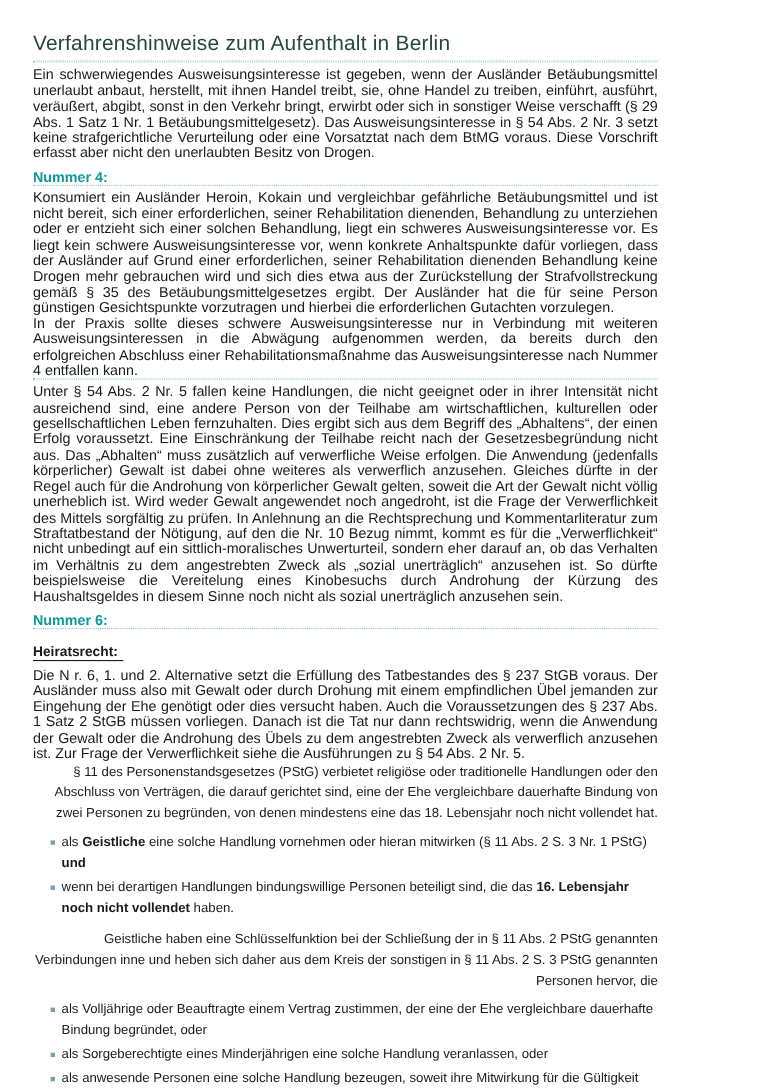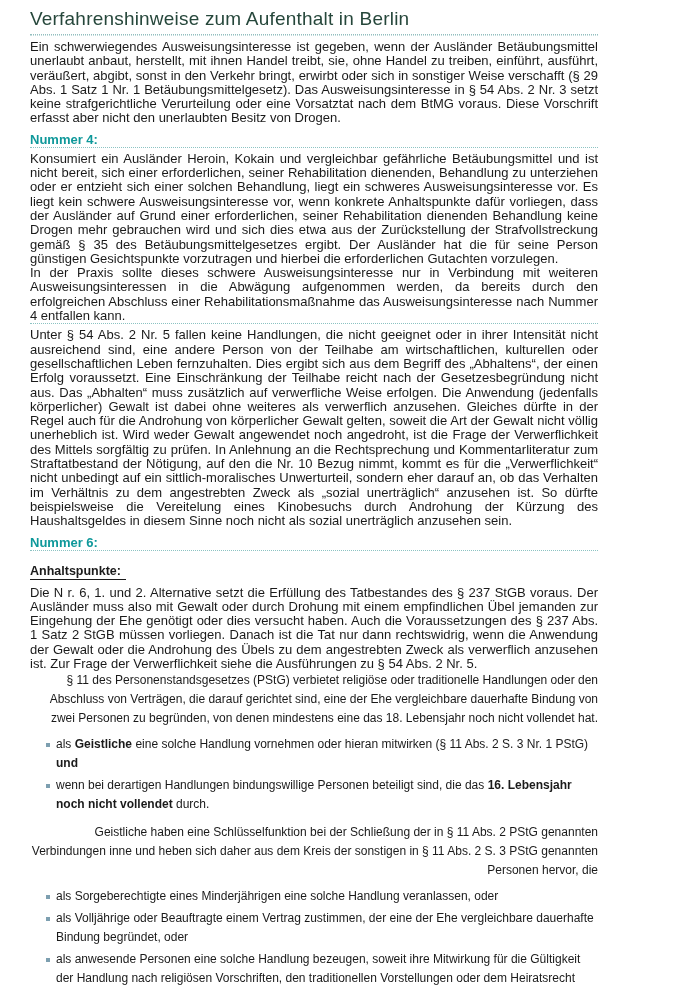--- a/index.html
+++ b/index.html
@@ -1,18 +1,18 @@
 <!DOCTYPE html>
 <html><head>
 <meta charset="utf-8">
 <style>
   html, body { margin: 0; padding: 0; background: #ffffff; }
   .page {
     width: 628px; height: 990px; box-sizing: border-box;
-    padding: 8px 30px 15px 30px;
+    padding: 29px 30px 15px 30px;
     background: #ffffff;
     display: flex; flex-direction: column;
     font-family: "Liberation Sans", sans-serif;
     color: #1a1a1a;
     overflow: hidden;
   }
   .title {
     font-size: 19px; font-weight: 400; color: #26473b;
     margin: 0 0 4px 0; letter-spacing: .2px;
   }
@@ -70,52 +70,52 @@
 
   <div class="dotline"></div>
   <div class="tight">
     <p>Unter § 54 Abs. 2 Nr. 5 fallen keine Handlungen, die nicht geeignet oder in ihrer Intensität nicht ausreichend sind, eine andere Person von der Teilhabe am wirtschaftlichen, kulturellen oder gesellschaftlichen Leben fernzuhalten. Dies ergibt sich aus dem Begriff des „Abhaltens“, der einen Erfolg voraussetzt. Eine Einschränkung der Teilhabe reicht nach der Gesetzesbegründung nicht aus. Das „Abhalten“ muss zusätzlich auf verwerfliche Weise erfolgen. Die Anwendung (jedenfalls körperlicher) Gewalt ist dabei ohne weiteres als verwerflich anzusehen. Gleiches dürfte in der Regel auch für die Androhung von körperlicher Gewalt gelten, soweit die Art der Gewalt nicht völlig unerheblich ist. Wird weder Gewalt angewendet noch angedroht, ist die Frage der Verwerflichkeit des Mittels sorgfältig zu prüfen. In Anlehnung an die Rechtsprechung und Kommentarliteratur zum Straftatbestand der Nötigung, auf den die Nr. 10 Bezug nimmt, kommt es für die „Verwerflichkeit“ nicht unbedingt auf ein sittlich-moralisches Unwerturteil, sondern eher darauf an, ob das Verhalten im Verhältnis zu dem angestrebten Zweck als „sozial unerträglich“ anzusehen ist. So dürfte beispielsweise die Vereitelung eines Kinobesuchs durch Androhung der Kürzung des Haushaltsgeldes in diesem Sinne noch nicht als sozial unerträglich anzusehen sein.</p>
   </div>
 
   <div class="sec-head">Nummer 6:</div>
   <div class="dotline"></div>
 
   <div class="subhead">
-    <span class="ul">Anhaltspunkte:</span>
+    <span class="ul">Heiratsrecht:</span>
   </div>
   <div class="tight">
     <p>Die N r. 6, 1. und 2. Alternative setzt die Erfüllung des Tatbestandes des § 237 StGB voraus. Der Ausländer muss also mit Gewalt oder durch Drohung mit einem empfindlichen Übel jemanden zur Eingehung der Ehe genötigt oder dies versucht haben. Auch die Voraussetzungen des § 237 Abs. 1 Satz 2 StGB müssen vorliegen. Danach ist die Tat nur dann rechtswidrig, wenn die Anwendung der Gewalt oder die Androhung des Übels zu dem angestrebten Zweck als verwerflich anzusehen ist. Zur Frage der Verwerflichkeit siehe die Ausführungen zu § 54 Abs. 2 Nr. 5.</p>
   </div>
 
 
   <div class="loose">
     <p>§ 11 des Personenstandsgesetzes (PStG) verbietet religiöse oder traditionelle Handlungen oder den Abschluss von Verträgen, die darauf gerichtet sind, eine der Ehe vergleichbare dauerhafte Bindung von zwei Personen zu begründen, von denen mindestens eine das 18. Lebensjahr noch nicht vollendet hat.</p>
 
 
     <ul class="squares">
       <li>
         <span class="bullet-sq"></span>
         <span><span>als </span><b>Geistliche</b><span> eine solche Handlung vornehmen oder hieran mitwirken (§ 11 Abs. 2 S. 3 Nr. 1 PStG) </span><b>und</b></span>
       </li>
       <li>
         <span class="bullet-sq"></span>
-        <span><span>wenn bei derartigen Handlungen bindungswillige Personen beteiligt sind, die das </span><b>16. Lebensjahr noch nicht vollendet</b><span> durch.</span></span>
+        <span><span>wenn bei derartigen Handlungen bindungswillige Personen beteiligt sind, die das </span><b>16. Lebensjahr noch nicht vollendet</b><span> haben.</span></span>
       </li>
     </ul>
 
     <p>Geistliche haben eine Schlüsselfunktion bei der Schließung der in § 11 Abs. 2 PStG genannten Verbindungen inne und heben sich daher aus dem Kreis der sonstigen in § 11 Abs. 2 S. 3 PStG genannten Personen hervor, die</p>
 
     <ul class="squares">
       <li>
         <span class="bullet-sq"></span>
-        <span>als Sorgeberechtigte eines Minderjährigen eine solche Handlung veranlassen, oder</span>
+        <span>als Volljährige oder Beauftragte einem Vertrag zustimmen, der eine der Ehe vergleichbare dauerhafte Bindung begründet, oder</span>
       </li>
       <li>
         <span class="bullet-sq"></span>
-        <span>als Volljährige oder Beauftragte einem Vertrag zustimmen, der eine der Ehe vergleichbare dauerhafte Bindung begründet, oder</span>
+        <span>als Sorgeberechtigte eines Minderjährigen eine solche Handlung veranlassen, oder</span>
       </li>
       <li>
         <span class="bullet-sq"></span>
         <span>als anwesende Personen eine solche Handlung bezeugen, soweit ihre Mitwirkung für die Gültigkeit der Handlung nach religiösen Vorschriften, den traditionellen Vorstellungen oder dem Heiratsrecht eines der Bindungswilligen als erforderlich angesehen wird.</span>
       </li>
     </ul>
 
   </div>
 
 </div>

